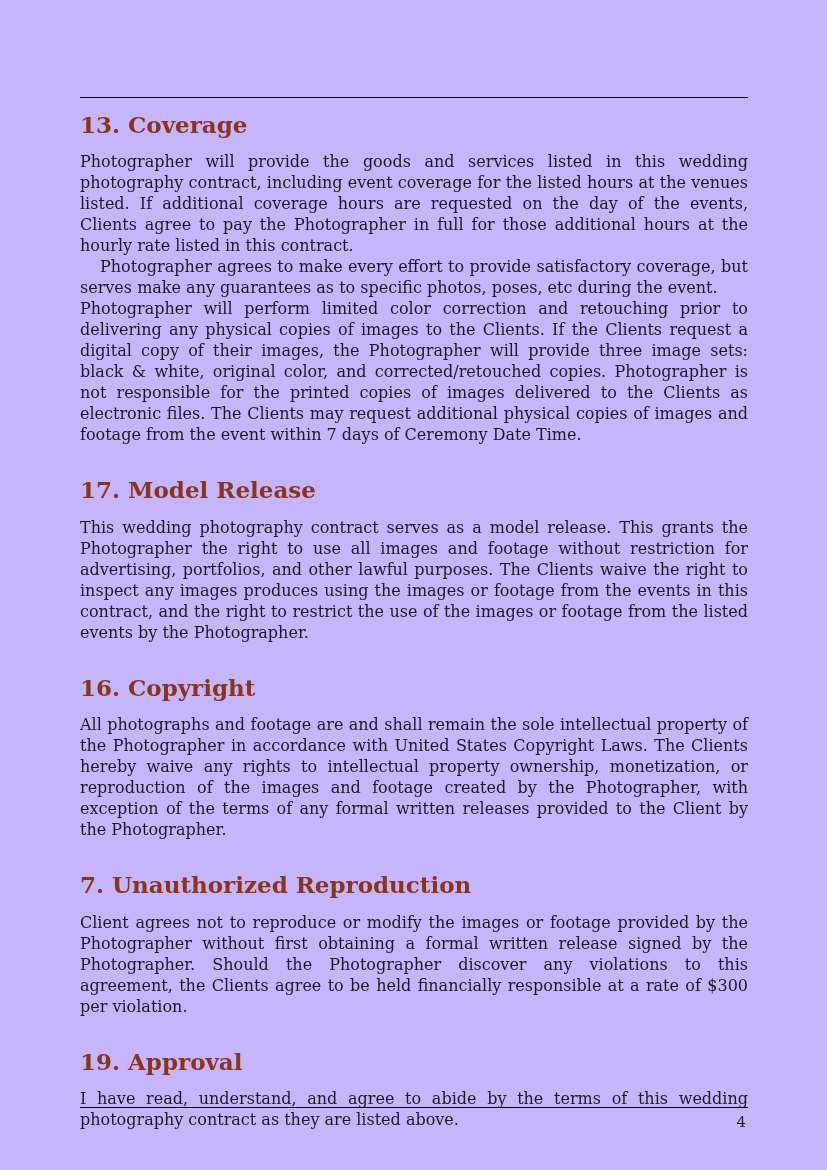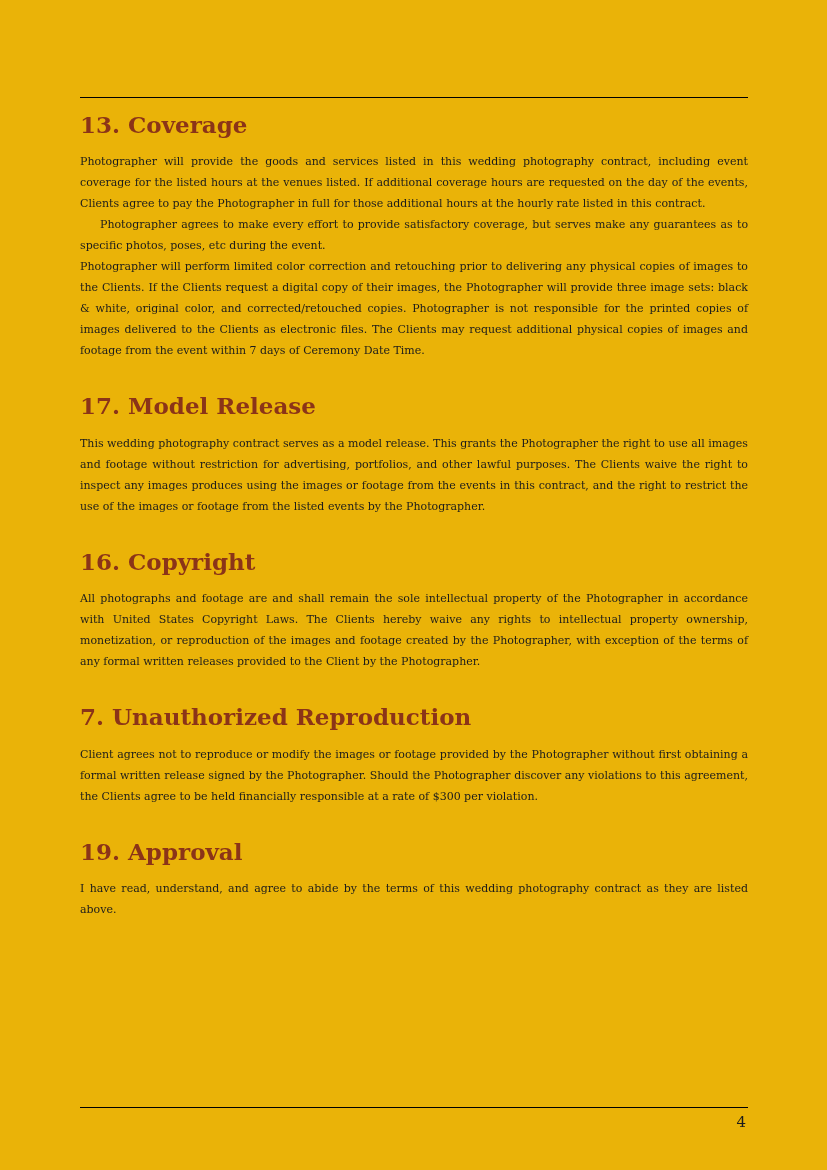--- a/index.html
+++ b/index.html
@@ -9,21 +9,21 @@
     height: 1170px;
     position: relative;
     font-family: "DejaVu Serif", "Liberation Serif", serif;
     --heading-color: #8B3418;
     --body-color: #1c1c1c;
     --rule-color: #000000;
   }
   .page {
     position: absolute;
     inset: 0;
-    background: #eab308;
+    background: #c4b5fd;
     overflow: hidden;
   }
   .top-rule {
     position: absolute;
     left: 80px;
     top: 97px;
     width: 668px;
     border-top: 1.6px solid var(--rule-color);
   }
   .content {
@@ -38,21 +38,21 @@
     font-weight: bold;
     line-height: 1.15;
     color: var(--heading-color);
     margin-top: 32px;
     margin-bottom: 13px;
   }
   .section:first-child .section-heading {
     margin-top: 13px;
   }
   .body-para {
-    font-size: 11px;
+    font-size: 16px;
     line-height: 21px;
     text-align: justify;
   }
   .body-para.indent {
     text-indent: 20px;
   }
   .footer {
     position: absolute;
     left: 80px;
     top: 1107px;

